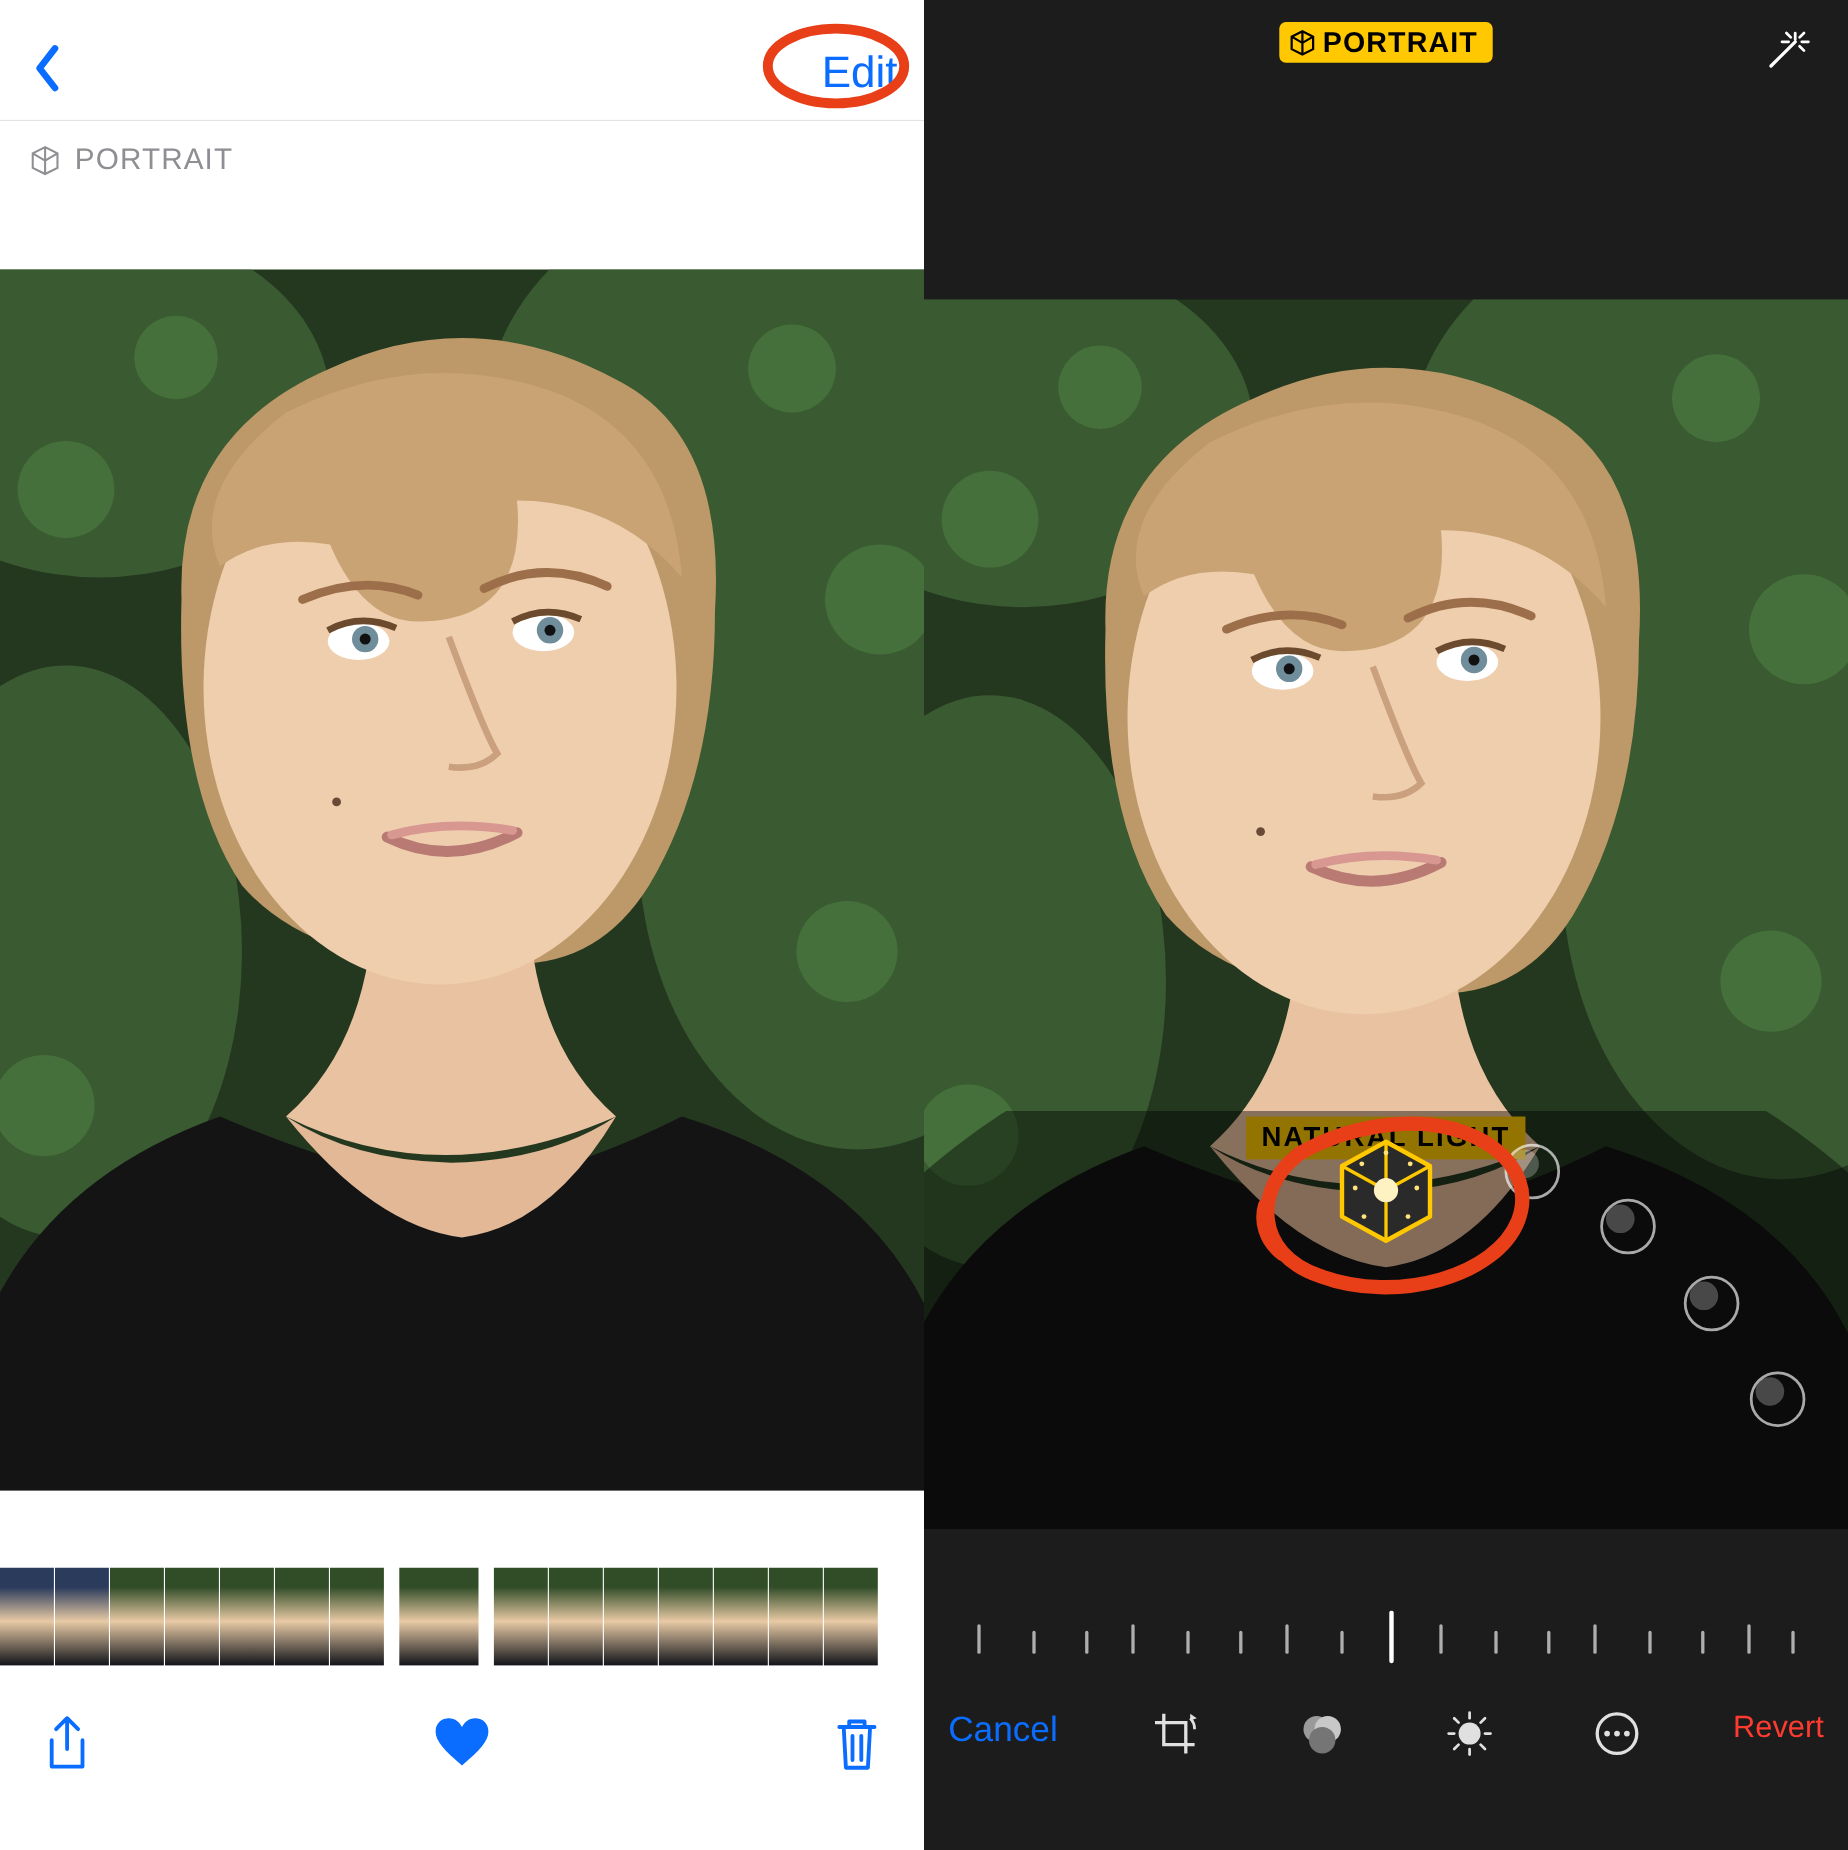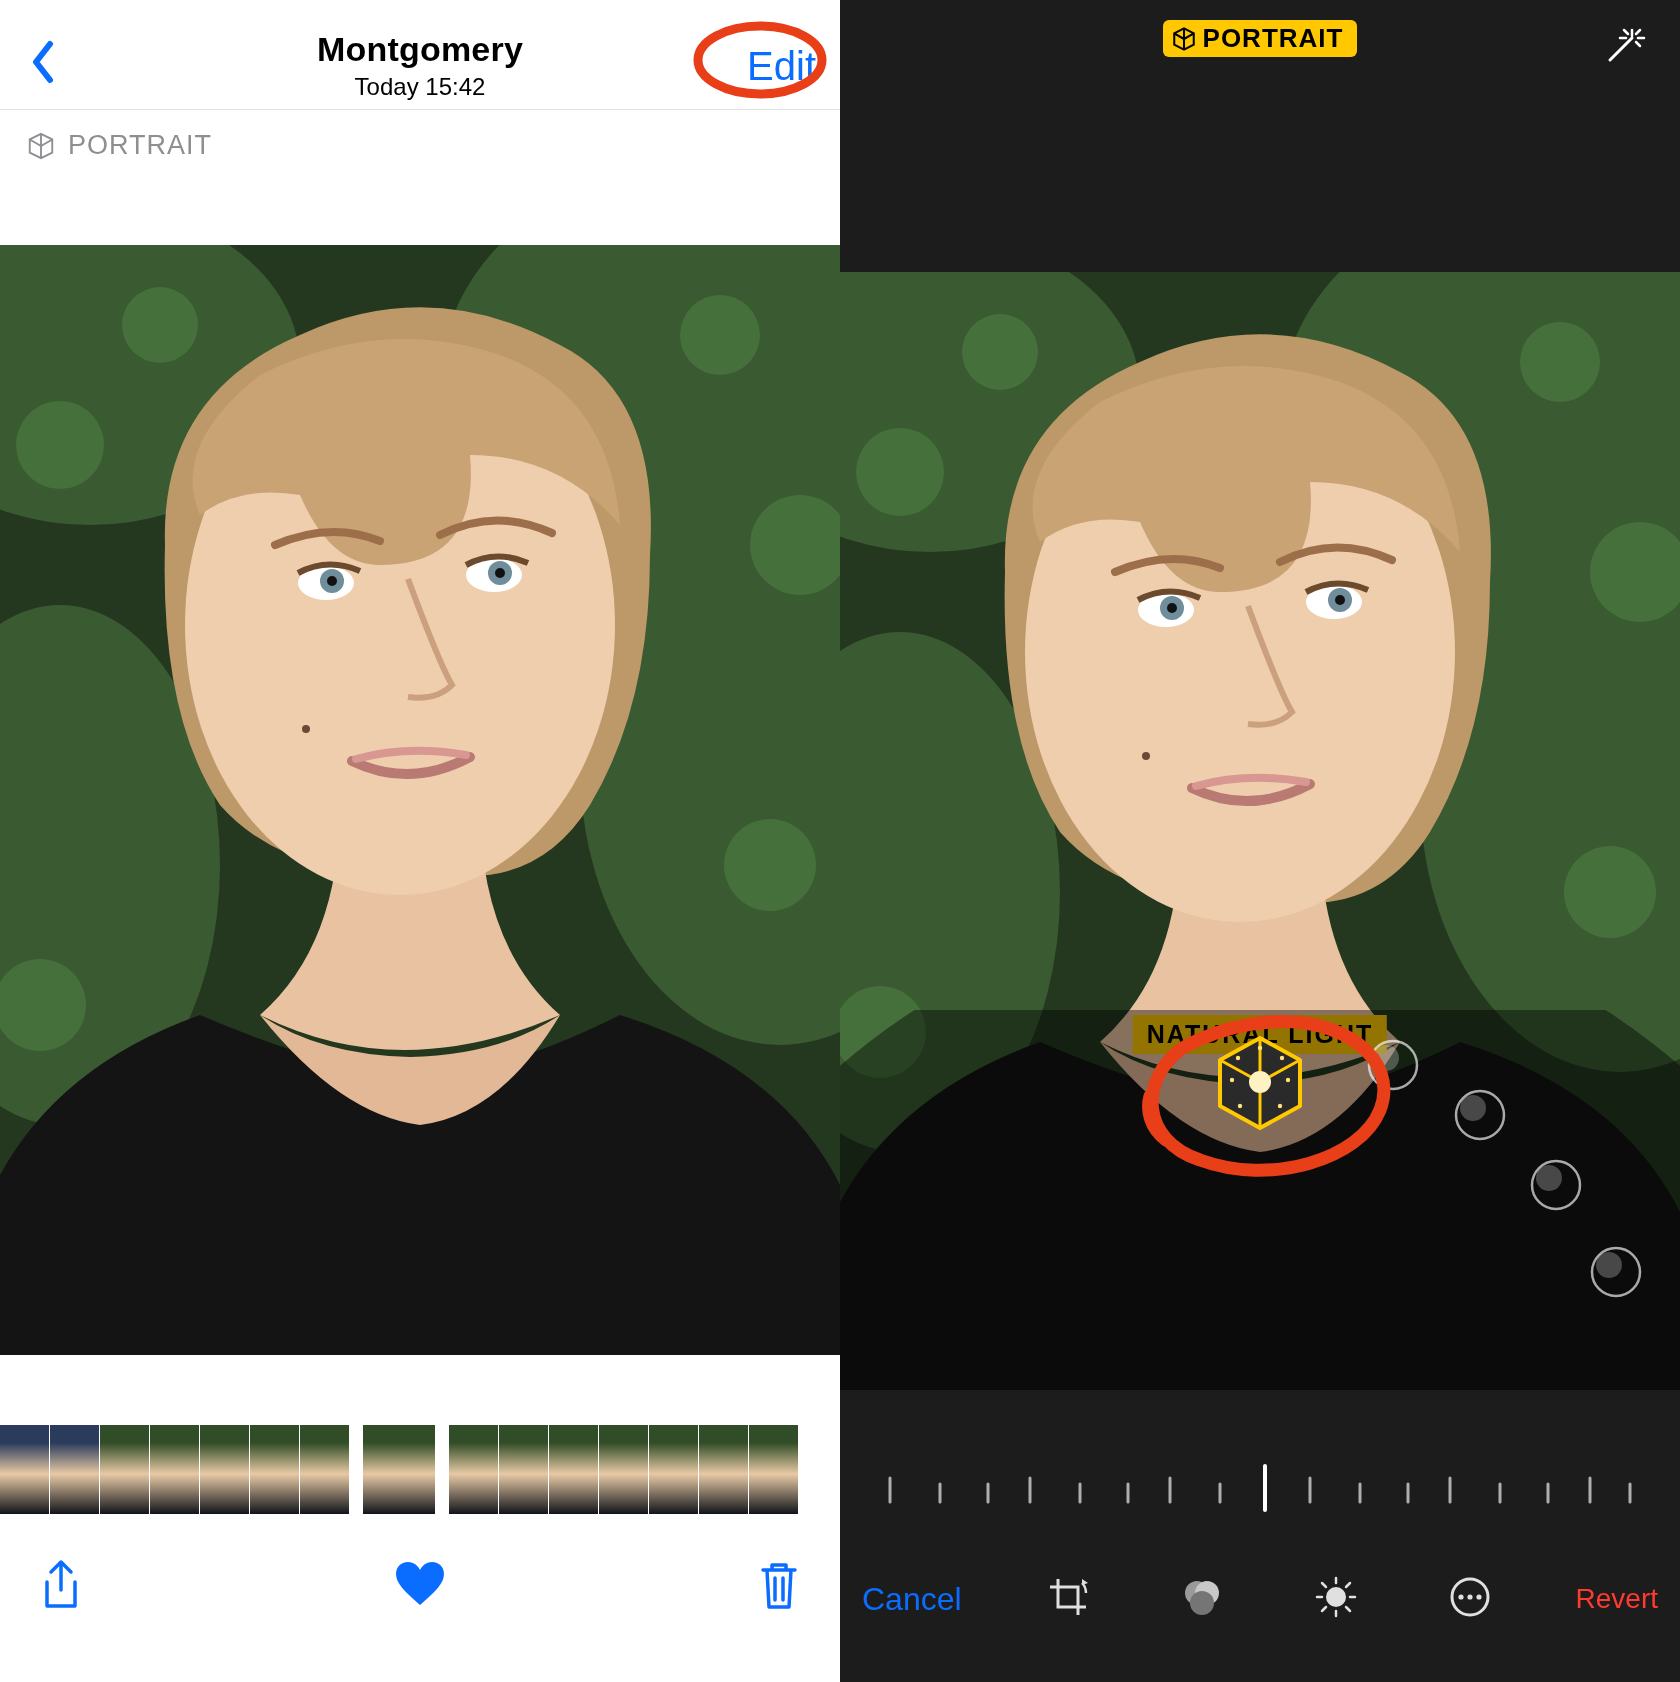--- a/index.html
+++ b/index.html
@@ -52,40 +52,36 @@
     .ed-light-label { position:absolute; top:743px; left:50%; transform:translateX(-50%); background:#ffc800; padding:5px 14px; font-size:25px; font-weight:600; letter-spacing:2px; color:#000; white-space:nowrap; }
 
     .ed-arc { position:absolute; left:0; right:0; bottom:0; height:380px; }
 
     .ed-depth { padding: 48px 40px 0; }
     .ed-depth-row { display:flex; align-items:baseline; }
     .ed-depth-label { font-size:24px; color:#a8a8a8; letter-spacing:3px; }
     .ed-depth-value { font-size:26px; color:#fff; margin-left:auto; margin-right:auto; transform:translateX(-20%); letter-spacing:1px; }
     .ed-slider { margin-top:26px; height:50px; position:relative; }
 
-    .ed-toolbar { margin-top: 40px; height: 90px; display:flex; align-items:center; justify-content:space-between; padding: 0 22px; gap: 28px; }
+    .ed-toolbar { margin-top: 40px; height: 90px; display:flex; justify-content:space-between; padding: 0 22px; gap: 28px; }
     .ed-cancel { font-size:32px; color:#0b6dff; }
     .ed-revert { font-size:28px; color:#ff3b30; }
     .ed-tools { display:flex; gap:90px; }
   </style>
 </head>
 <body>
 
 <div class="pane-left">
 
   <div class="lv-header">
     <span class="lv-back">
       <svg width="34" height="44" viewBox="0 0 24 44">
           <path d="M19 4 L5 22 L19 40" fill="none" stroke="#0b6dff" stroke-width="6" stroke-linecap="round" stroke-linejoin="round"></path>
         </svg>
     </span>
-    <div class="lv-title-wrap">
-      <div class="lv-title">Montgomery</div>
-      <div class="lv-subtitle">Today  15:42</div>
-    </div>
     <span class="lv-edit">Edit</span>
     <svg class="lv-edit-circle" viewBox="0 0 140 84">
       <ellipse cx="70" cy="42" rx="62" ry="34" fill="none" stroke="#e83f18" stroke-width="9"></ellipse>
     </svg>
   </div>
 
   <div class="lv-mode">
     <svg width="30" height="30" viewBox="0 0 32 32">
       <path d="M16 3 L28 9 L28 23 L16 29 L4 23 L4 9 Z M16 3 L16 16 M16 16 L28 9 M16 16 L4 9 M16 16 L16 29" fill="none" stroke="#8e8e93" stroke-width="2"></path>
     </svg>

